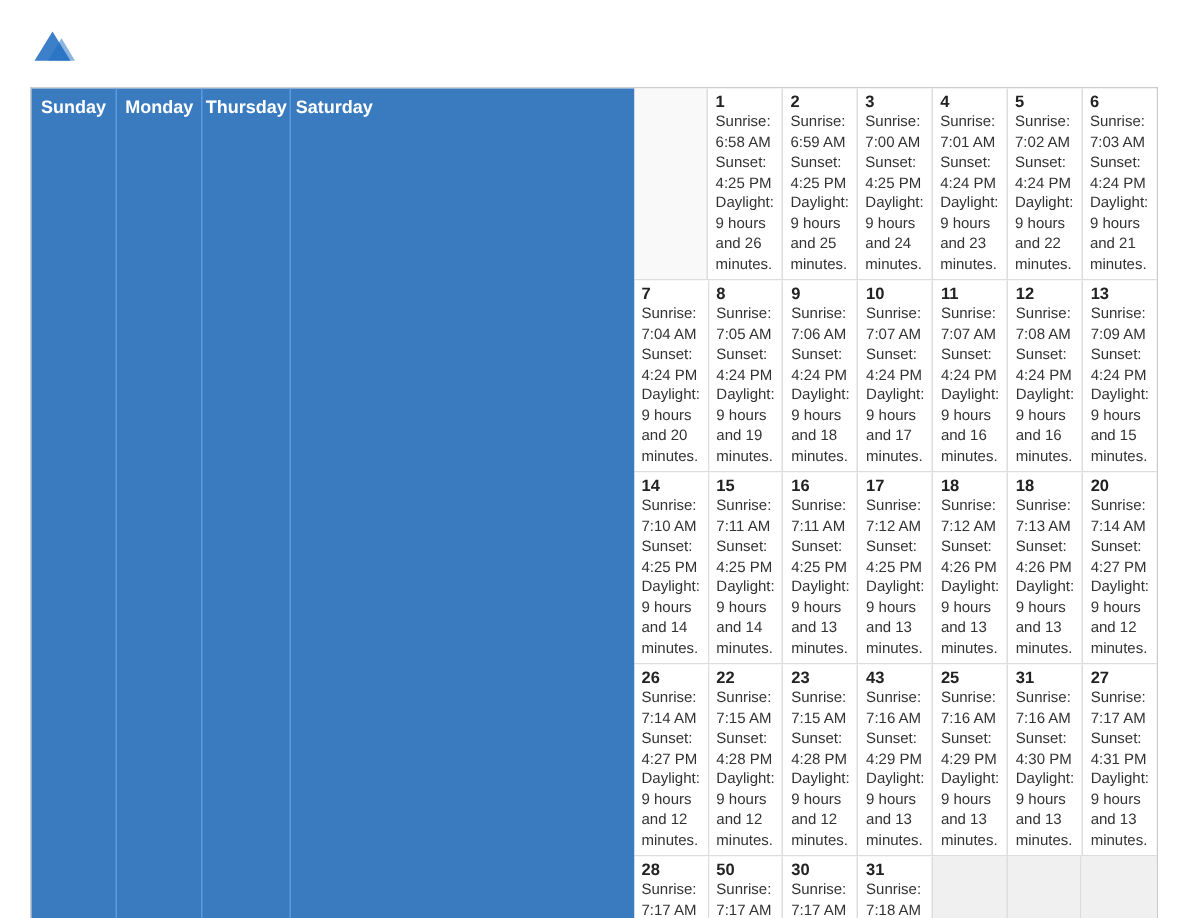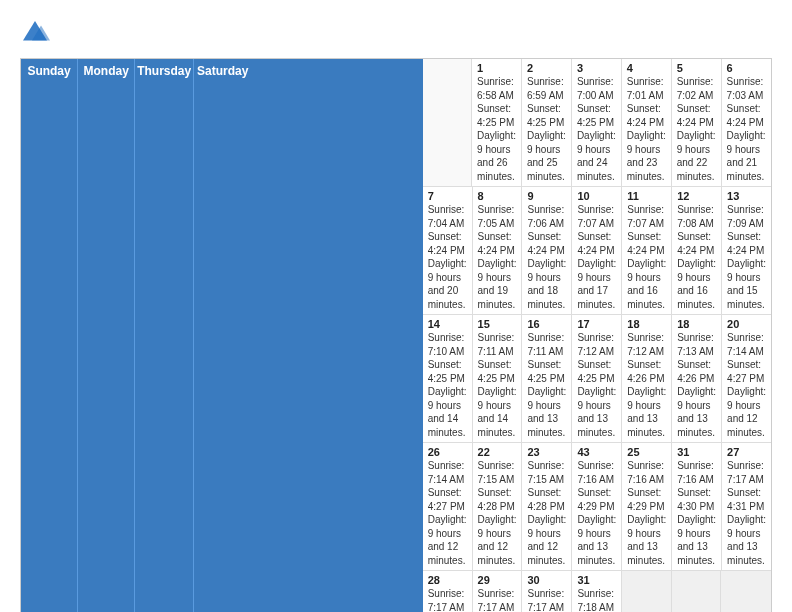--- a/index.html
+++ b/index.html
@@ -254,21 +254,21 @@
             <div class="day-num">27</div>
             <div class="day-info">Sunrise: 7:17 AM<br>Sunset: 4:31 PM<br>Daylight: 9 hours and 13 minutes.</div>
           </div>
         </div>
         <div class="cal-row">
           <div class="cal-cell">
             <div class="day-num">28</div>
             <div class="day-info">Sunrise: 7:17 AM<br>Sunset: 4:31 PM<br>Daylight: 9 hours and 14 minutes.</div>
           </div>
           <div class="cal-cell">
-            <div class="day-num">29</div>
+            <div class="day-num">50</div>
             <div class="day-info">Sunrise: 7:17 AM<br>Sunset: 4:32 PM<br>Daylight: 9 hours and 14 minutes.</div>
           </div>
           <div class="cal-cell">
             <div class="day-num">30</div>
             <div class="day-info">Sunrise: 7:17 AM<br>Sunset: 4:33 PM<br>Daylight: 9 hours and 15 minutes.</div>
           </div>
           <div class="cal-cell">
             <div class="day-num">31</div>
             <div class="day-info">Sunrise: 7:18 AM<br>Sunset: 4:33 PM<br>Daylight: 9 hours and 15 minutes.</div>
           </div>

